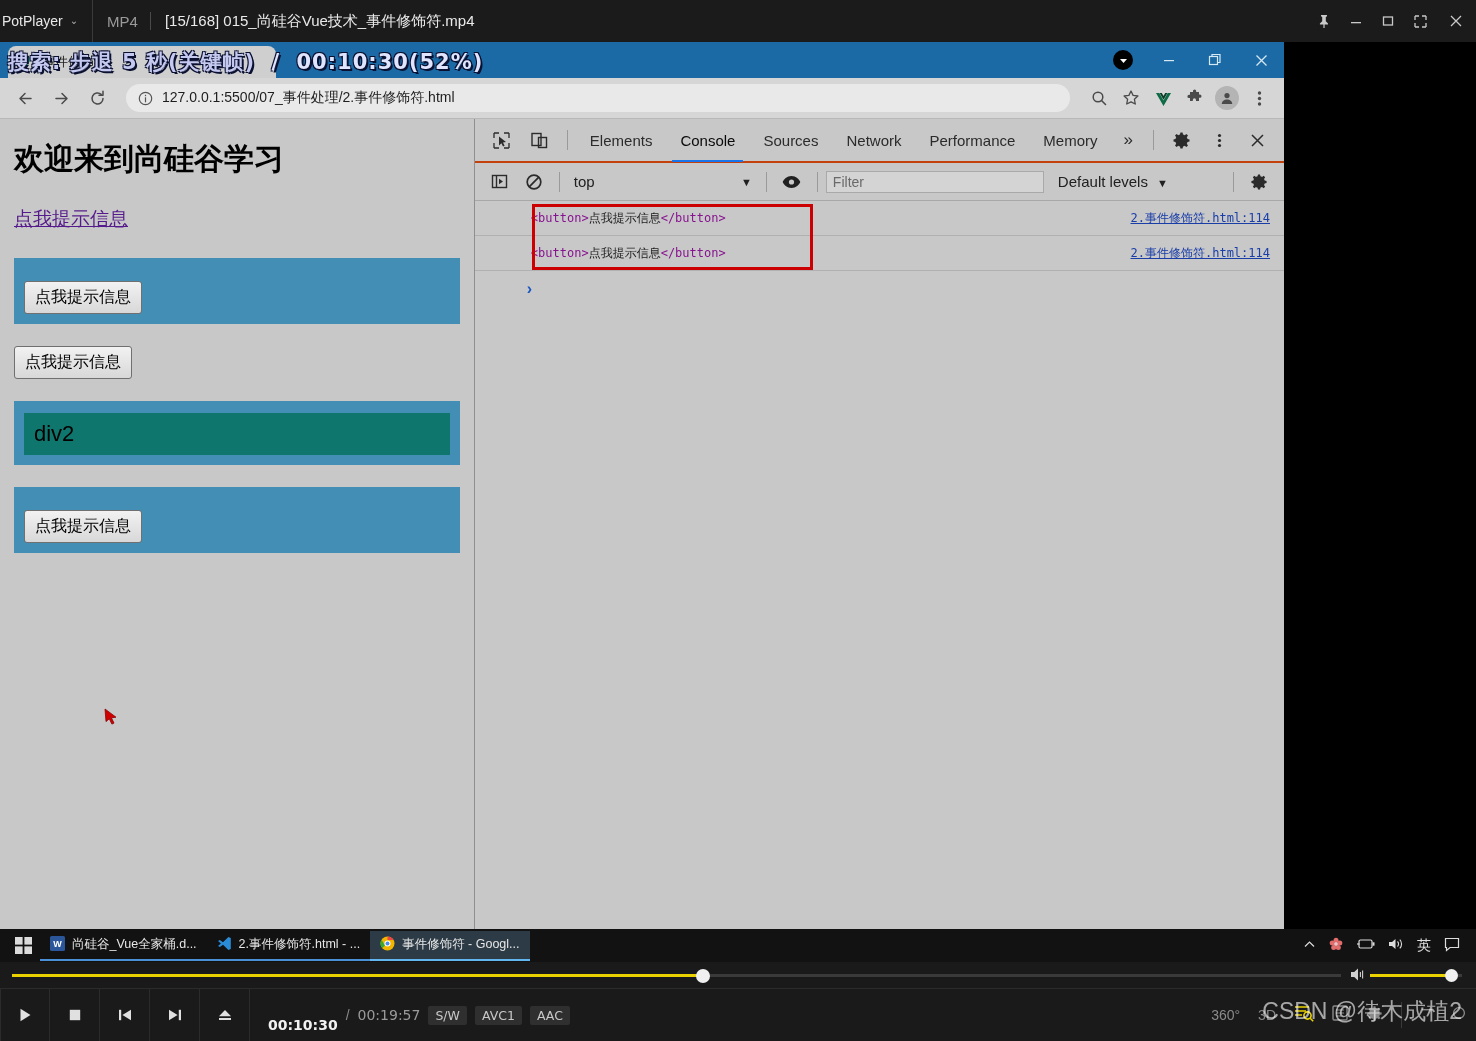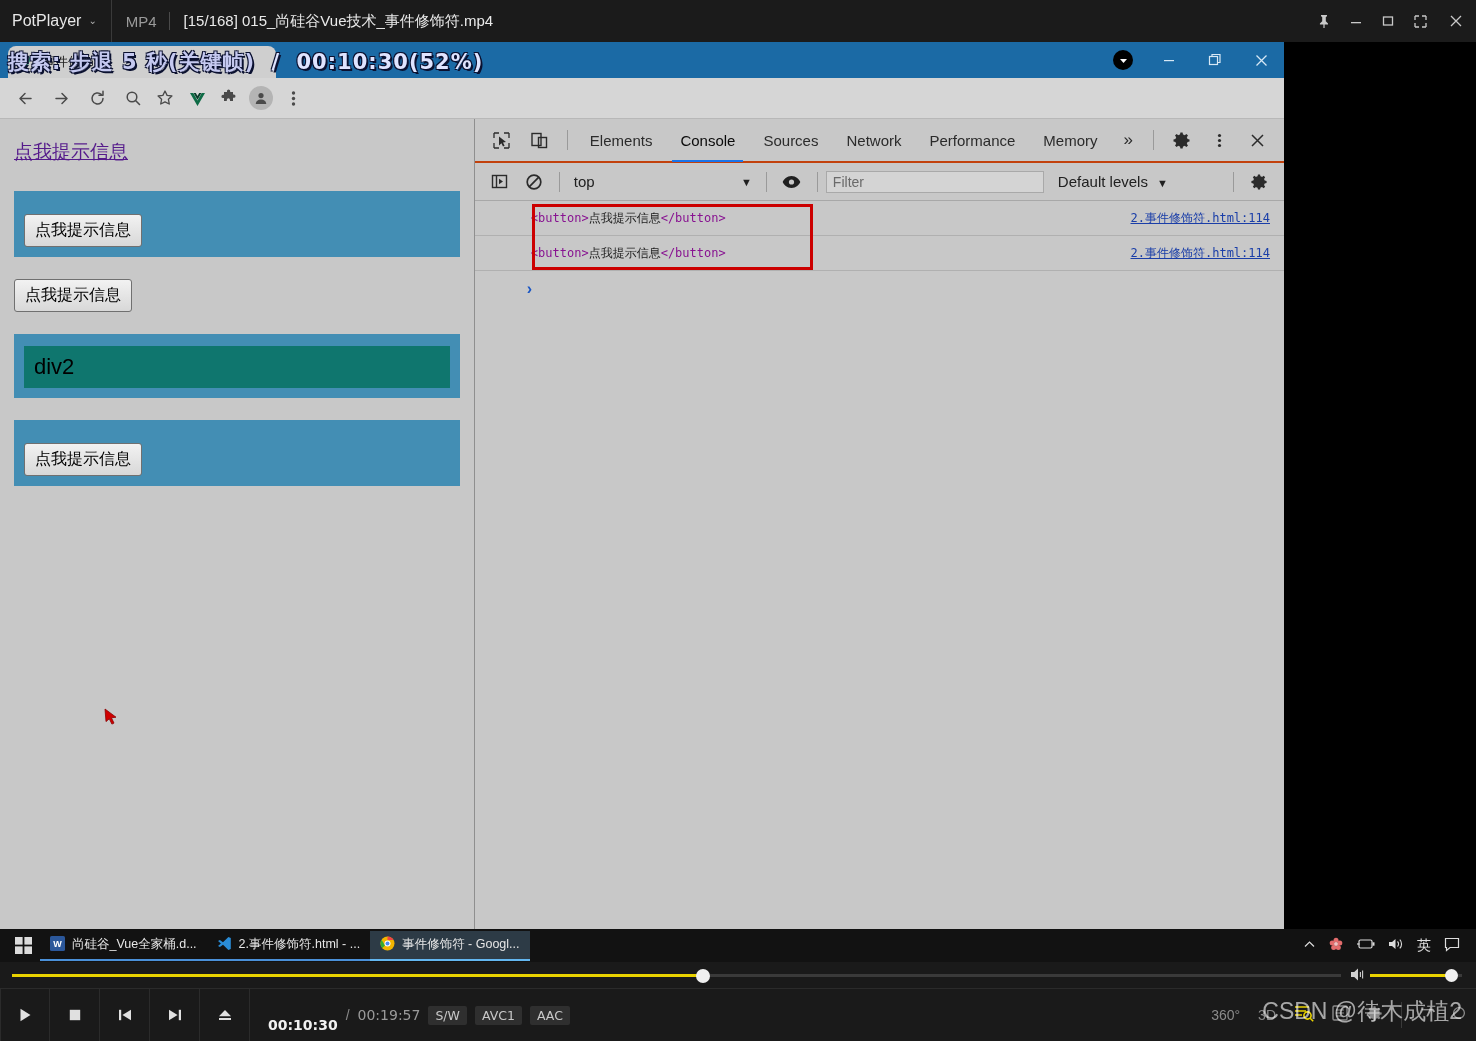--- a/index.html
+++ b/index.html
@@ -10,21 +10,21 @@
     overflow: hidden;
   }
   #root { position: relative; width: 1476px; height: 1041px; }
 
   
   .pp-titlebar {
     position: absolute; left: 0; top: 0; width: 1476px; height: 42px;
     background: #1b1b1b; display: flex; align-items: center;
     color: #d8d8d8;
   }
-  .pp-name { font-size: 16px; color: #e8e8e8; padding-left: 12px; }
+  .pp-name { font-size: 14px; color: #e8e8e8; padding-left: 2px; }
   .pp-name-caret { font-size: 10px; color: #b0b0b0; margin-left: 7px; position: relative; top: -1px; }
   .pp-sep { width: 1px; height: 42px; background: #3a3a3a; margin: 0 0 0 14px; }
   .pp-mp4 { font-size: 15px; color: #9a9a9a; padding: 0 12px 0 14px; }
   .pp-divider { width: 1px; height: 18px; background: #4a4a4a; }
   .pp-filetitle { font-size: 15px; color: #eaeaea; padding-left: 14px; white-space: nowrap; }
   .pp-winbtns { position: absolute; right: 0; top: 0; height: 42px; display: flex; align-items: center; }
   .pp-winbtn { width: 32px; height: 42px; display: flex; align-items: center; justify-content: center;
                color: #c9c9c9; }
   .pp-winbtn svg { display: block; }
 
@@ -312,20 +312,30 @@
             <path d="M4 9.5h10.5M10 4.5l5 5-5 5" stroke="currentColor" stroke-width="1.5" fill="none" stroke-linecap="round" stroke-linejoin="round"></path>
           </svg>
       </div>
       <div class="nav-ico">
         <svg width="19" height="19" viewBox="0 0 19 19">
             <path d="M15 9.5a5.5 5.5 0 1 1-1.8-4.1" stroke="currentColor" stroke-width="1.5" fill="none" stroke-linecap="round"></path>
             <path d="M15 2.2v4h-4" stroke="currentColor" stroke-width="1.5" fill="none" stroke-linecap="round" stroke-linejoin="round"></path>
           </svg>
       </div>
 
+      <div class="omnibox">
+        <span style="display:flex;color:#555">
+          <svg width="15" height="15" viewBox="0 0 15 15">
+              <circle cx="7.5" cy="7.5" r="6.2" fill="none" stroke="currentColor" stroke-width="1.2"></circle>
+              <rect x="6.9" y="6.3" width="1.2" height="5" fill="currentColor"></rect>
+              <rect x="6.9" y="3.8" width="1.2" height="1.4" fill="currentColor"></rect>
+            </svg>
+        </span>
+        <span title="Search Google or type a URL">127.0.0.1:5500/07_事件处理/2.事件修饰符.html</span>
+      </div>
 
       <div class="omni-actions">
         <div class="tb-ico">
           <svg width="17" height="17" viewBox="0 0 17 17">
               <circle cx="7" cy="7" r="4.8" fill="none" stroke="currentColor" stroke-width="1.5"></circle>
               <path d="M10.5 10.5l4 4" stroke="currentColor" stroke-width="1.6" stroke-linecap="round"></path>
             </svg>
         </div>
         <div class="tb-ico">
           <svg width="18" height="18" viewBox="0 0 18 18">
@@ -357,20 +367,21 @@
               <circle cx="2.5" cy="9.5" r="1.7" fill="currentColor"></circle>
               <circle cx="2.5" cy="15" r="1.7" fill="currentColor"></circle>
             </svg>
         </div>
       </div>
     </div>
 
     <div class="chrome-body">
 
       <div class="page">
+        <h1>欢迎来到尚硅谷学习</h1>
         <a class="page-link" href="#">点我提示信息</a>
 
         <div class="demo-box">
           <button class="btn">点我提示信息</button>
         </div>
 
         <div class="plain-btn-row">
           <button class="btn">点我提示信息</button>
         </div>
 

